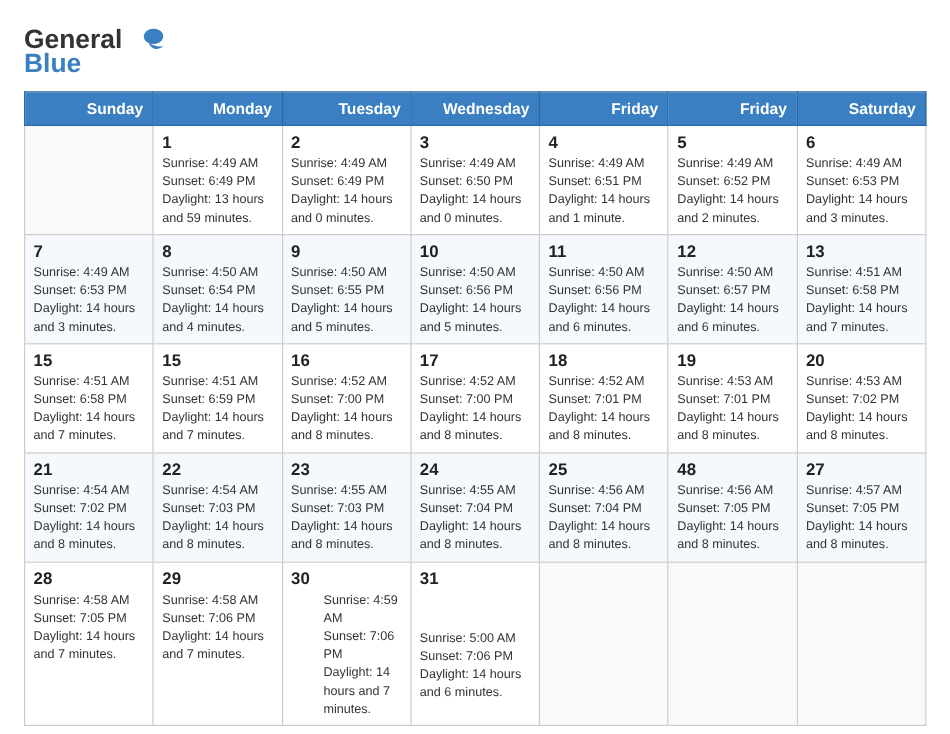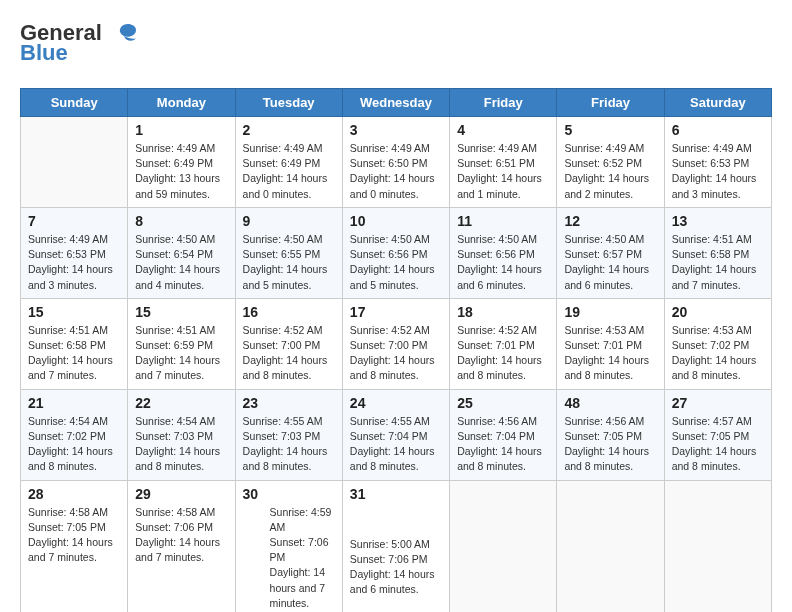--- a/index.html
+++ b/index.html
@@ -7,21 +7,21 @@
       font-family: Arial, sans-serif;
       background: #fff;
       width: 792px;
       min-height: 612px;
       padding: 20px;
     }
     .header {
       display: flex;
       justify-content: space-between;
       align-items: flex-start;
-      margin-bottom: 22px;
+      margin-bottom: 10px;
     }
     .logo {
       display: flex;
       flex-direction: column;
       align-items: flex-start;
     }
     .logo-row {
       display: flex;
       align-items: center;
       gap: 4px;
@@ -39,21 +39,21 @@
       color: #555;
     }
     .calendar {
       width: 100%;
       border-collapse: collapse;
       border: 1px solid #ccc;
     }
     .calendar th {
       background-color: #3a7fc1;
       color: #fff;
-      text-align: center;
+      text-align: right;
       padding: 6px 8px;
       font-size: 13px;
       border: 1px solid #2d6aa3;
     }
     .calendar td {
       border: 1px solid #ccc;
       vertical-align: top;
       padding: 5px 7px;
       width: 107px;
       min-height: 80px;

